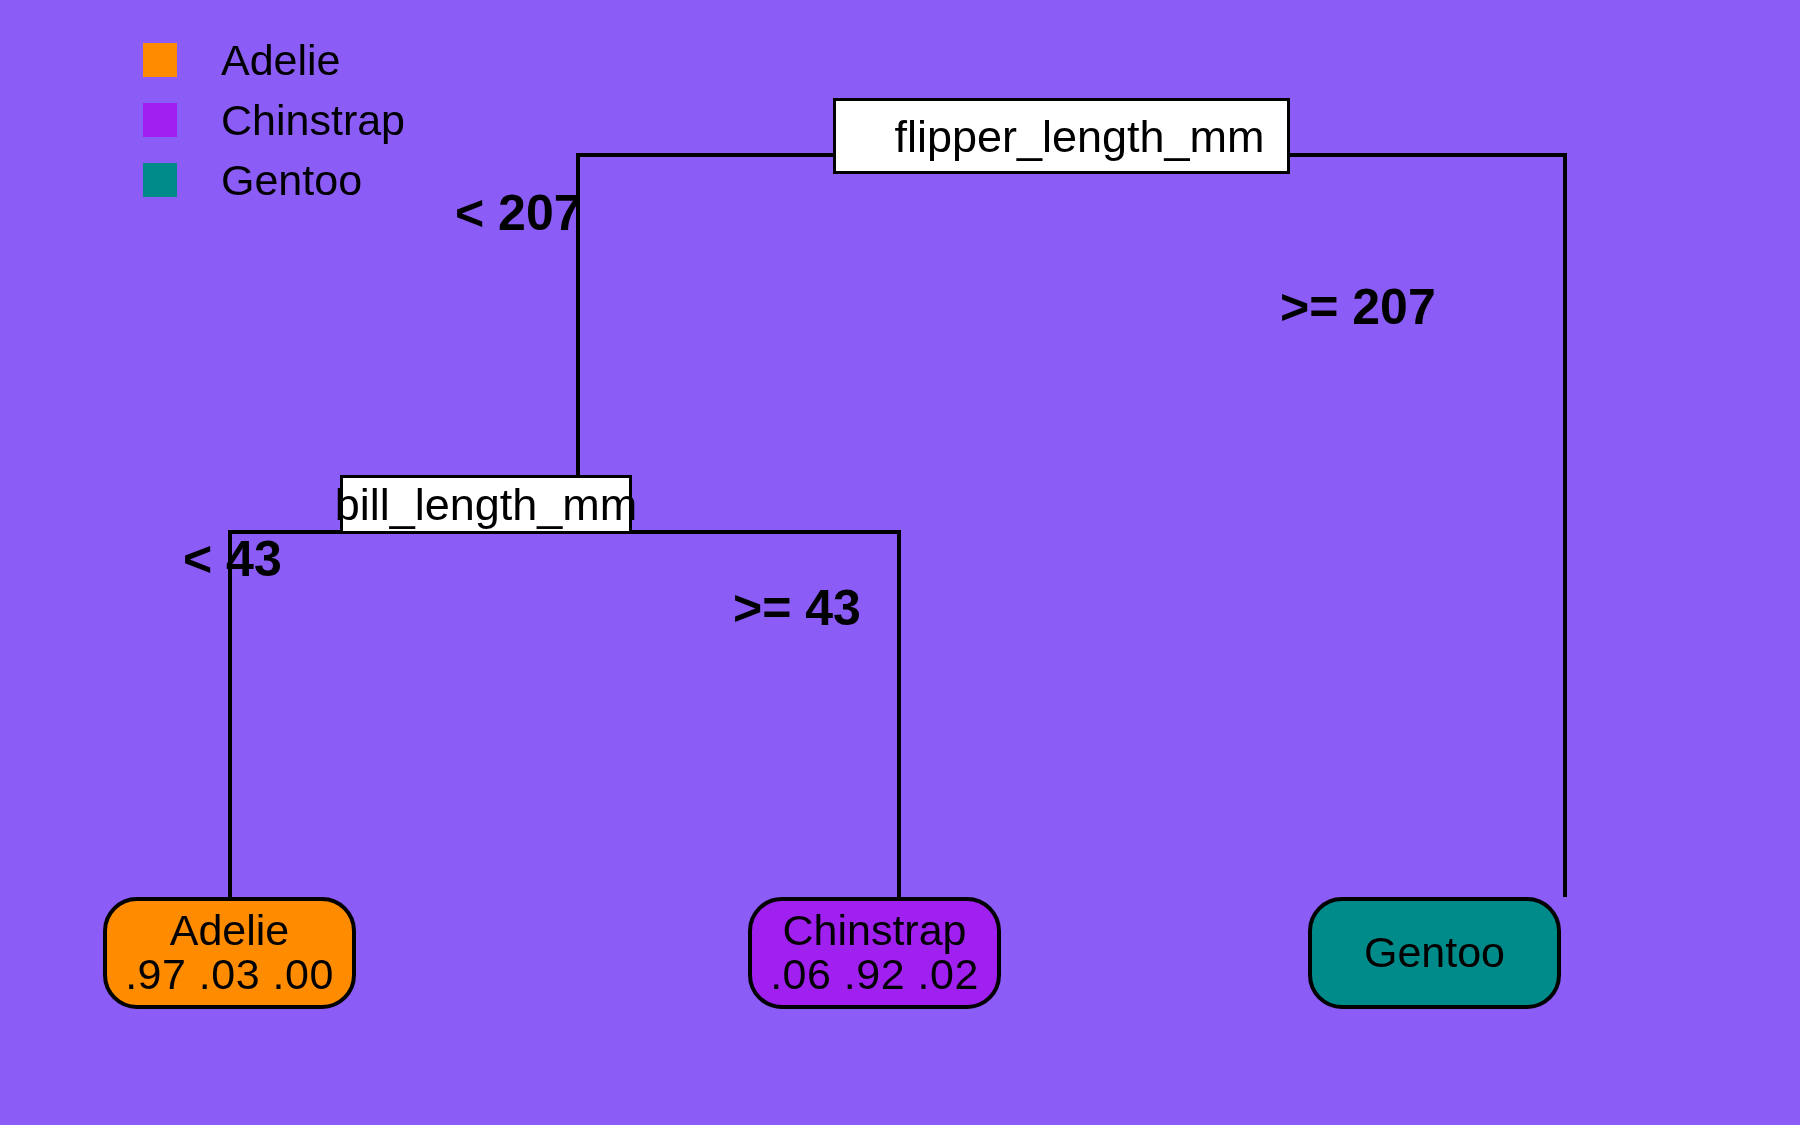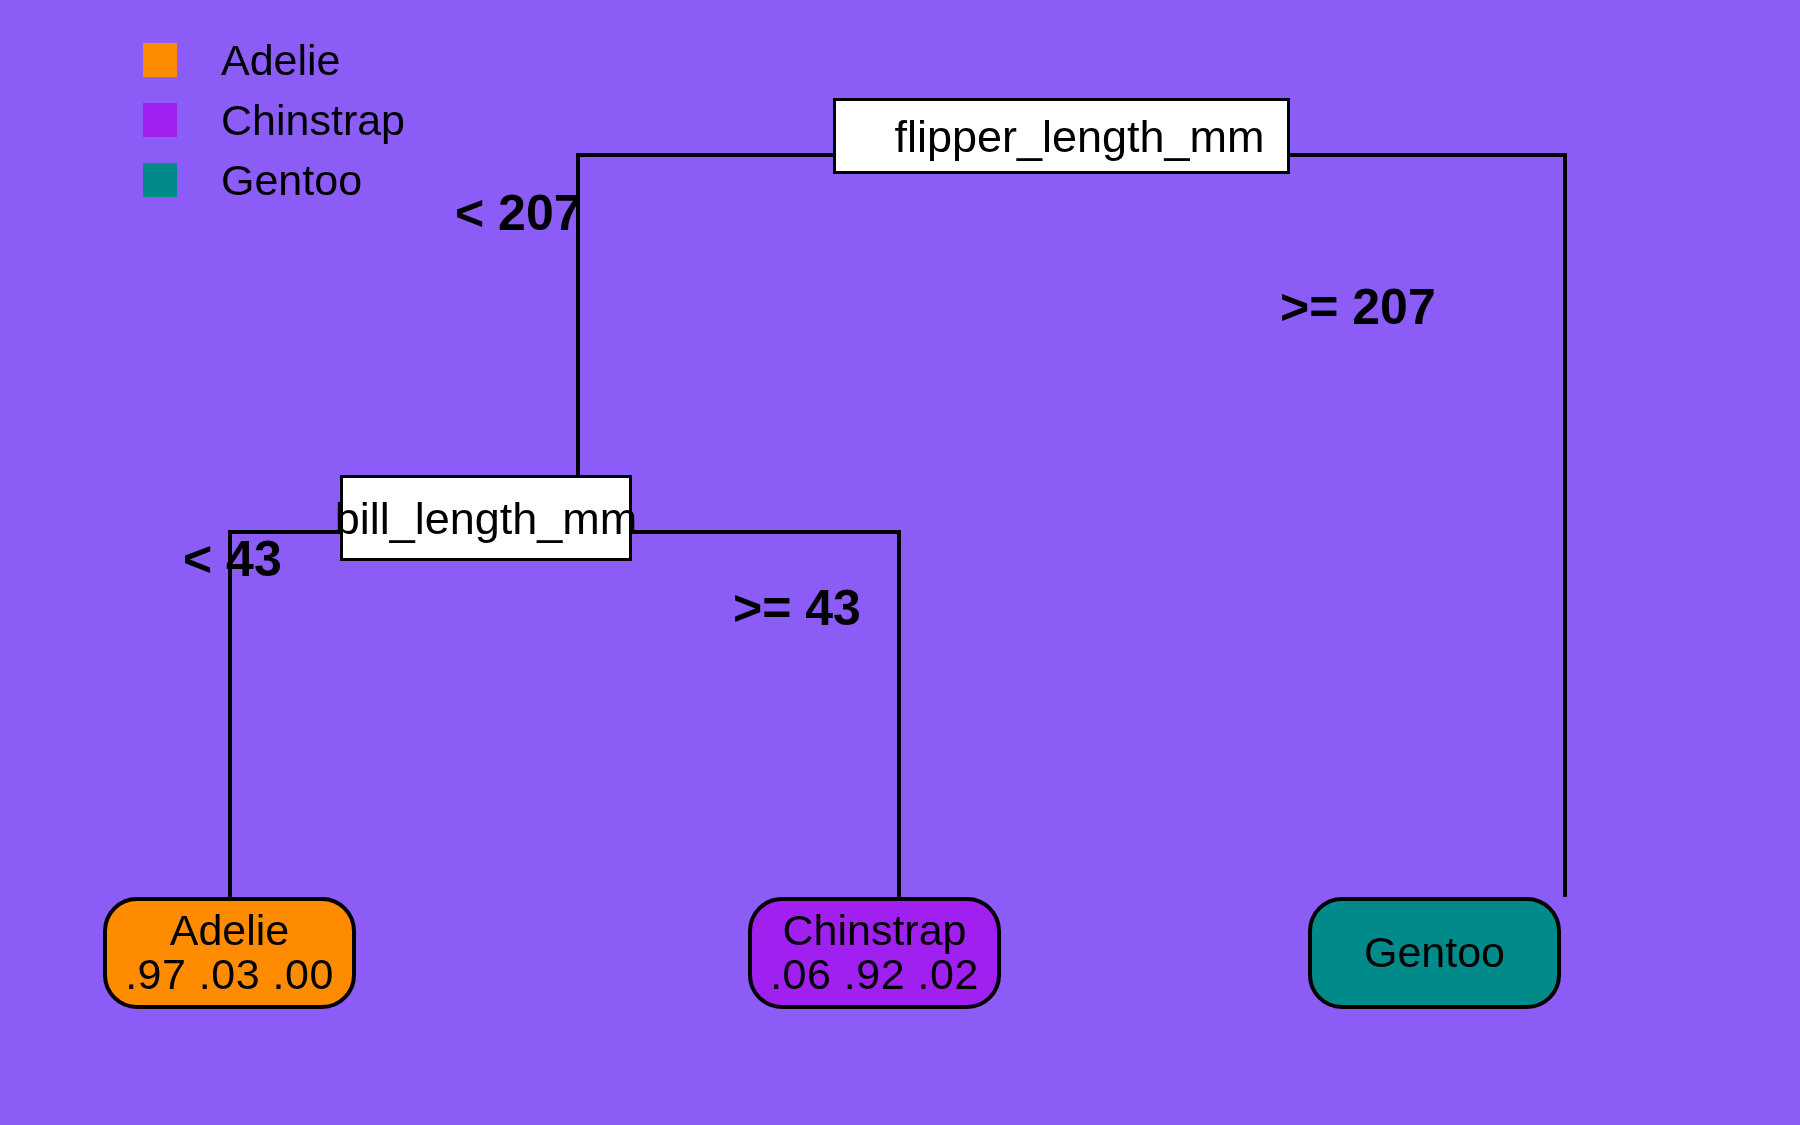--- a/index.html
+++ b/index.html
@@ -58,21 +58,21 @@
     border: 3px solid #000000;
     display: flex;
     align-items: center;
     justify-content: center;
     color: #000000;
     font-size: 45px;
     line-height: 1;
     white-space: nowrap;
   }
   #node-root  { left: 833px;  top: 98px;  width: 457px; height: 76px; padding-left: 36px; }
-  #node-bill  { left: 340px;  top: 475px; width: 292px; height: 86px; }
+  #node-bill  { left: 340px;  top: 475px; width: 292px; height: 59px; }
 
   
   .edge-label {
     position: absolute;
     font-size: 50px;
     font-weight: bold;
     color: #000000;
     white-space: nowrap;
     line-height: 1;
   }

